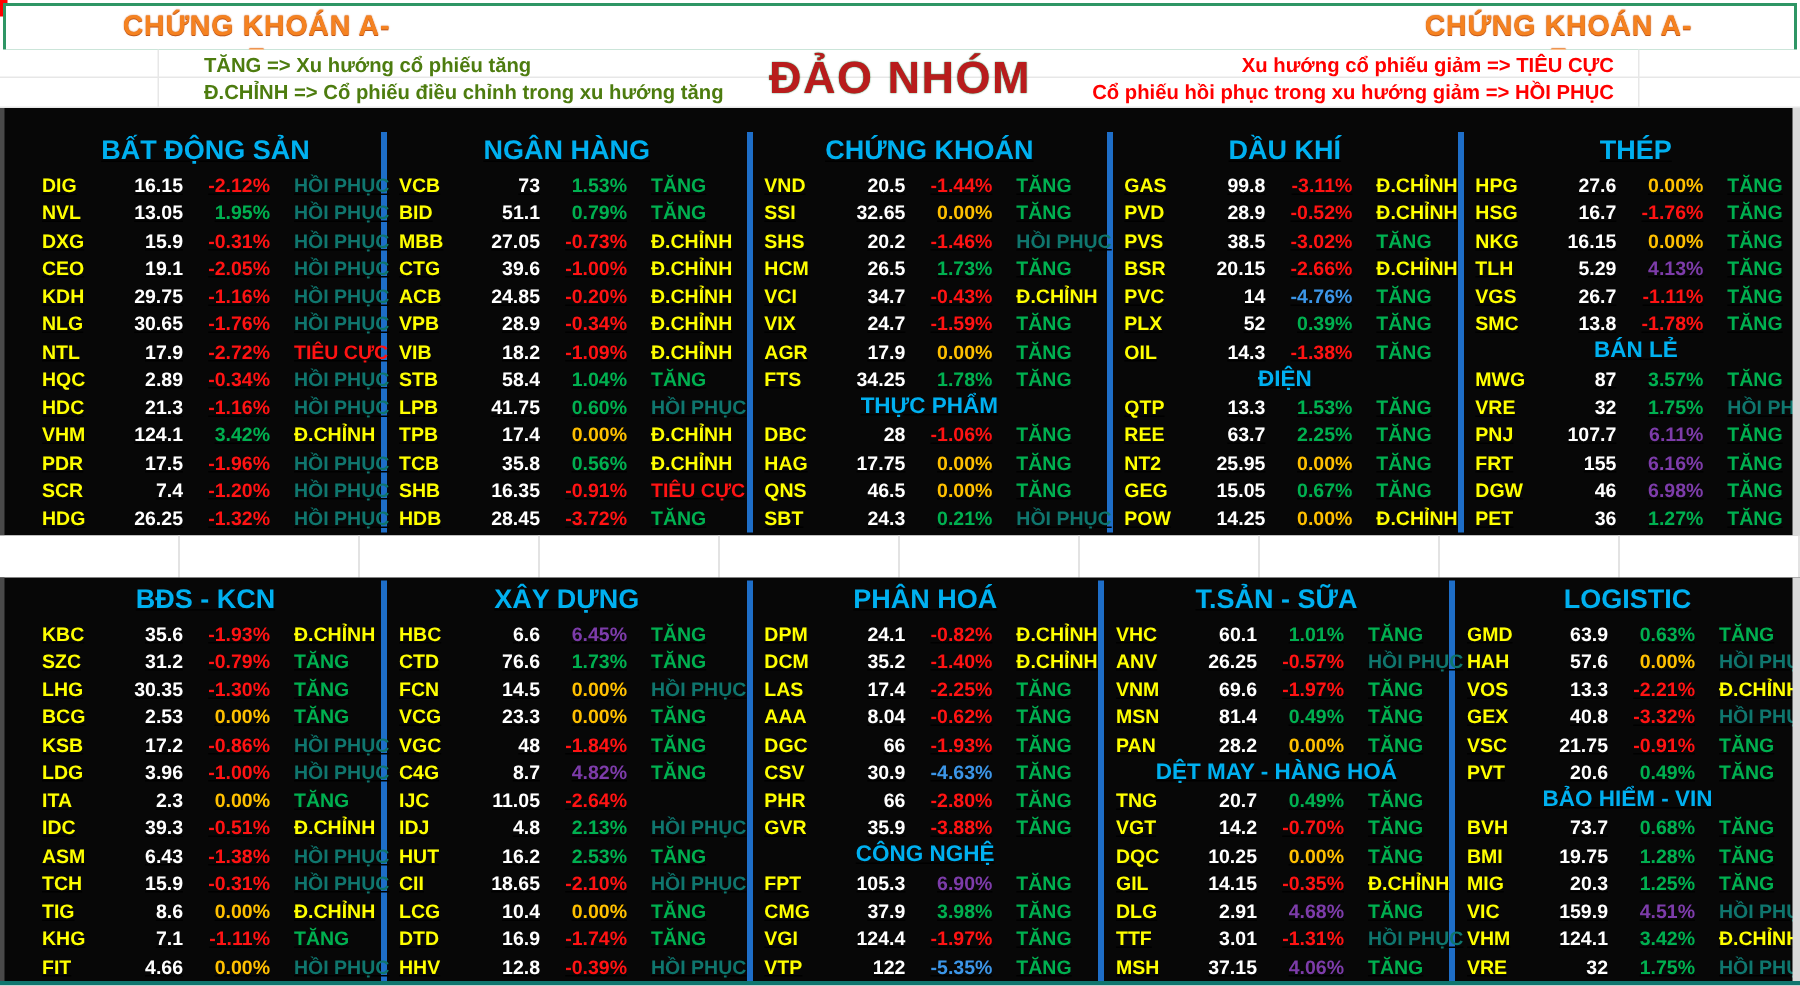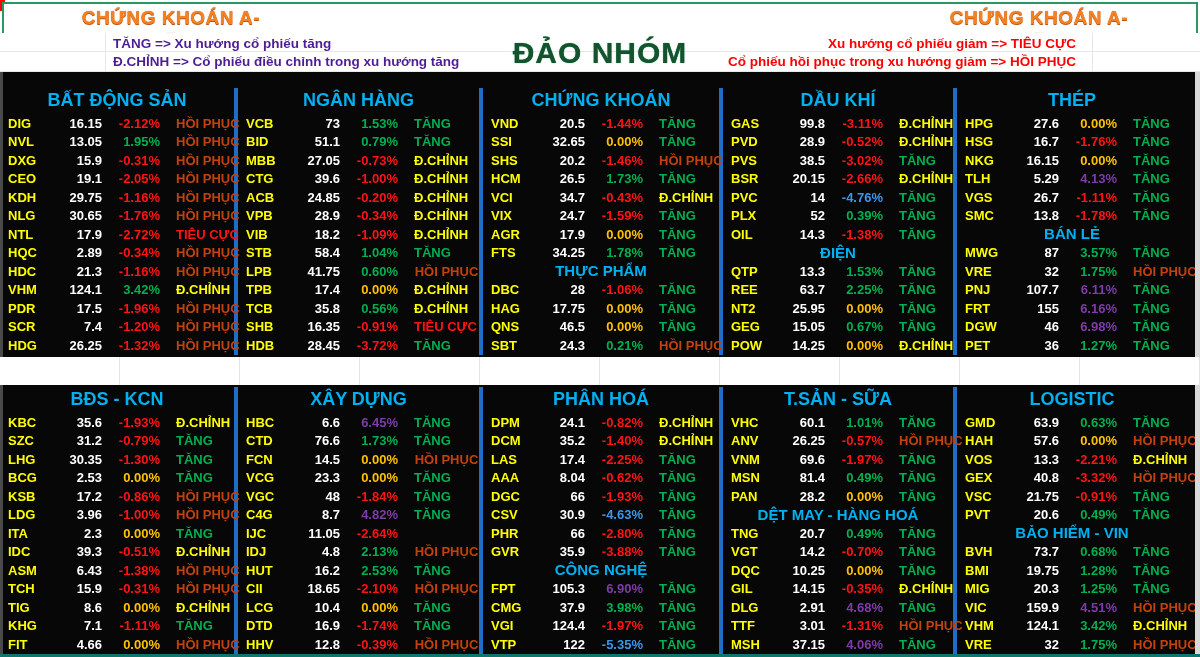--- a/index.html
+++ b/index.html
@@ -11,45 +11,45 @@
   .brand{position:absolute;top:3px;font-weight:800;font-size:19px;letter-spacing:.5px;color:#F58220;
          text-shadow:0 0 1px #c1581c, 0 1px 0 #c1581c;}
   .brand-left{left:72px;width:190px;text-align:center;}
   .brand-right{right:62px;width:190px;text-align:center;}
   .main-title{position:absolute;left:0;right:0;top:1px;text-align:center;font-size:24px;font-weight:bold;color:#1F3864;margin-top:34px;}
   
   .legend-zone{position:absolute;left:0;top:33px;width:1200px;height:39px;background:#fff;}
   .gridline-h{position:absolute;left:0;width:1200px;height:1px;background:#e7e7e7;}
   .gridline-v{position:absolute;top:0;width:1px;height:39px;background:#e7e7e7;}
   .legend{position:absolute;font-size:13.5px;font-weight:bold;line-height:18px;white-space:nowrap;}
-  .legend.purple{color:#4c1d95;left:113px;text-align:center;}
+  .legend.purple{color:#4d7c0f;left:136px;text-align:center;}
   .legend.red{color:#FF0000;right:124px;text-align:right;}
   .lg-r1{top:2px;} .lg-r2{top:20px;}
   .dao-nhom{position:absolute;left:0;right:0;top:3px;text-align:center;font-size:30px;font-weight:800;
-            letter-spacing:1px;color:#14532d;text-shadow:0 0 1px #067a3a;}
+            letter-spacing:1px;color:#b91c1c;text-shadow:0 0 1px #067a3a;}
   
   .panel{position:absolute;left:0;width:1200px;background:#070707;box-sizing:border-box;}
   #panel-0{top:72px;height:285px;padding-top:16px;}
   #panel-1{top:385px;height:272px;padding-top:2px;border-bottom:3px solid #0f766e;}
   .panel::before{content:"";position:absolute;left:0;top:0;bottom:0;width:3px;background:#4a4a4a;}
   .panel::after{content:"";position:absolute;right:0;top:0;bottom:0;width:5px;background:#d9d9d9;}
-  .panel-inner{display:flex;padding-left:0;}
+  .panel-inner{display:flex;padding-left:20px;text-decoration:underline;}
   .block{box-sizing:border-box;}
   .block.b0{width:238px;} .block.b1{width:245px;} .block.b2{width:240px;} .block.b3{width:234px;} .block.b4{width:230px;}
   .block.sep{border-right:4px solid #1E6EC8;}
   .block-title{height:26px;line-height:24px;text-align:center;color:#00B0F0;font-size:18px;font-weight:bold;}
   .row{display:grid;grid-template-columns:48px 54px 58px 1fr;height:18.5px;align-items:center;
        font-size:13px;font-weight:bold;white-space:nowrap;}
   .cell-t{padding-left:8px;color:#FFFF00;}
   .cell-p{text-align:right;color:#ffffff;}
   .cell-c{text-align:right;}
   .cell-s{padding-left:16px;}
   .sub{height:18.5px;line-height:18.5px;text-align:center;color:#00B0F0;font-size:15px;font-weight:bold;}
   .c-red{color:#FF1313;} .c-green{color:#00B050;} .c-zero{color:#FFC000;} .c-purple{color:#7D3CAA;} .c-blue{color:#3C96E8;}
-  .s-green{color:#00B050;} .s-yellow{color:#FFFF00;} .s-white{color:#c2410c;text-align:center;} .s-red{color:#FF1313;}
+  .s-green{color:#00B050;} .s-yellow{color:#FFFF00;} .s-white{color:#0f766e;text-align:center;} .s-red{color:#FF1313;}
   
   .gap{position:absolute;top:357px;left:0;width:1200px;height:28px;background:#fff;
        background-image:repeating-linear-gradient(to right,transparent 0 119px,#e3e3e3 119px 120px);}
 </style>
 </head>
 <body>
 
 <div class="page">
   <div class="corner-mark"></div>
   <div class="topbar">

